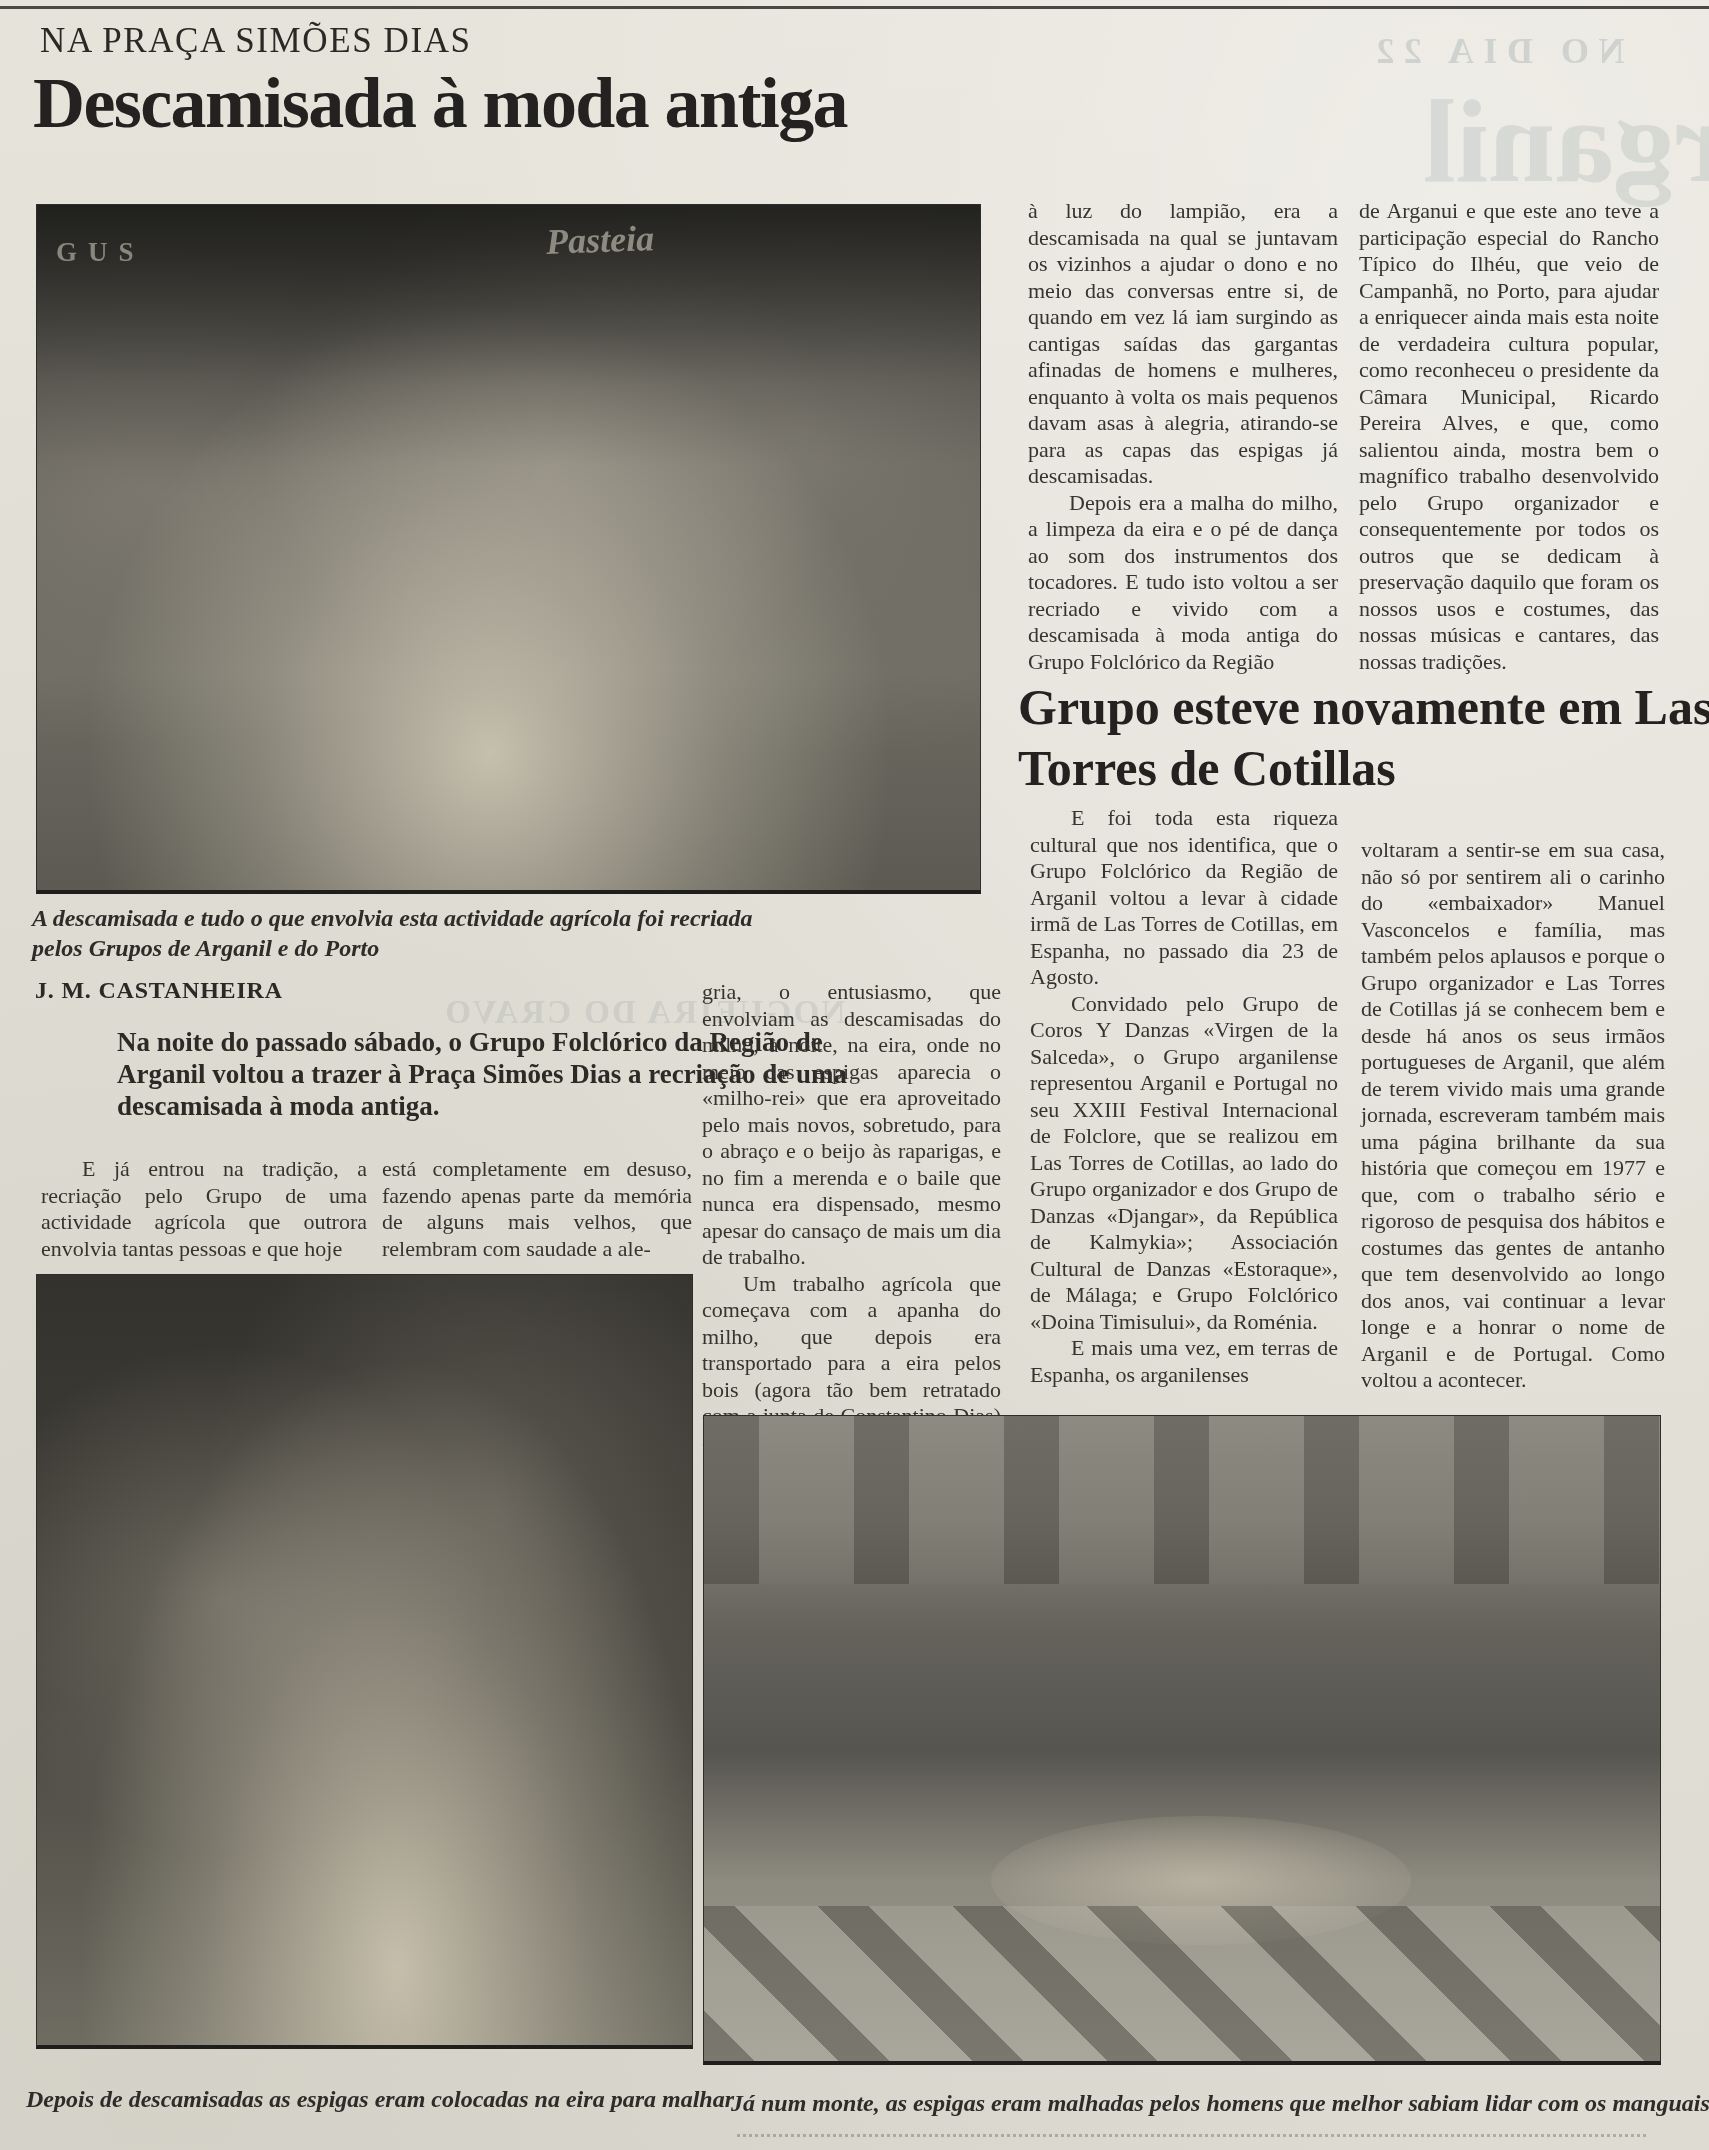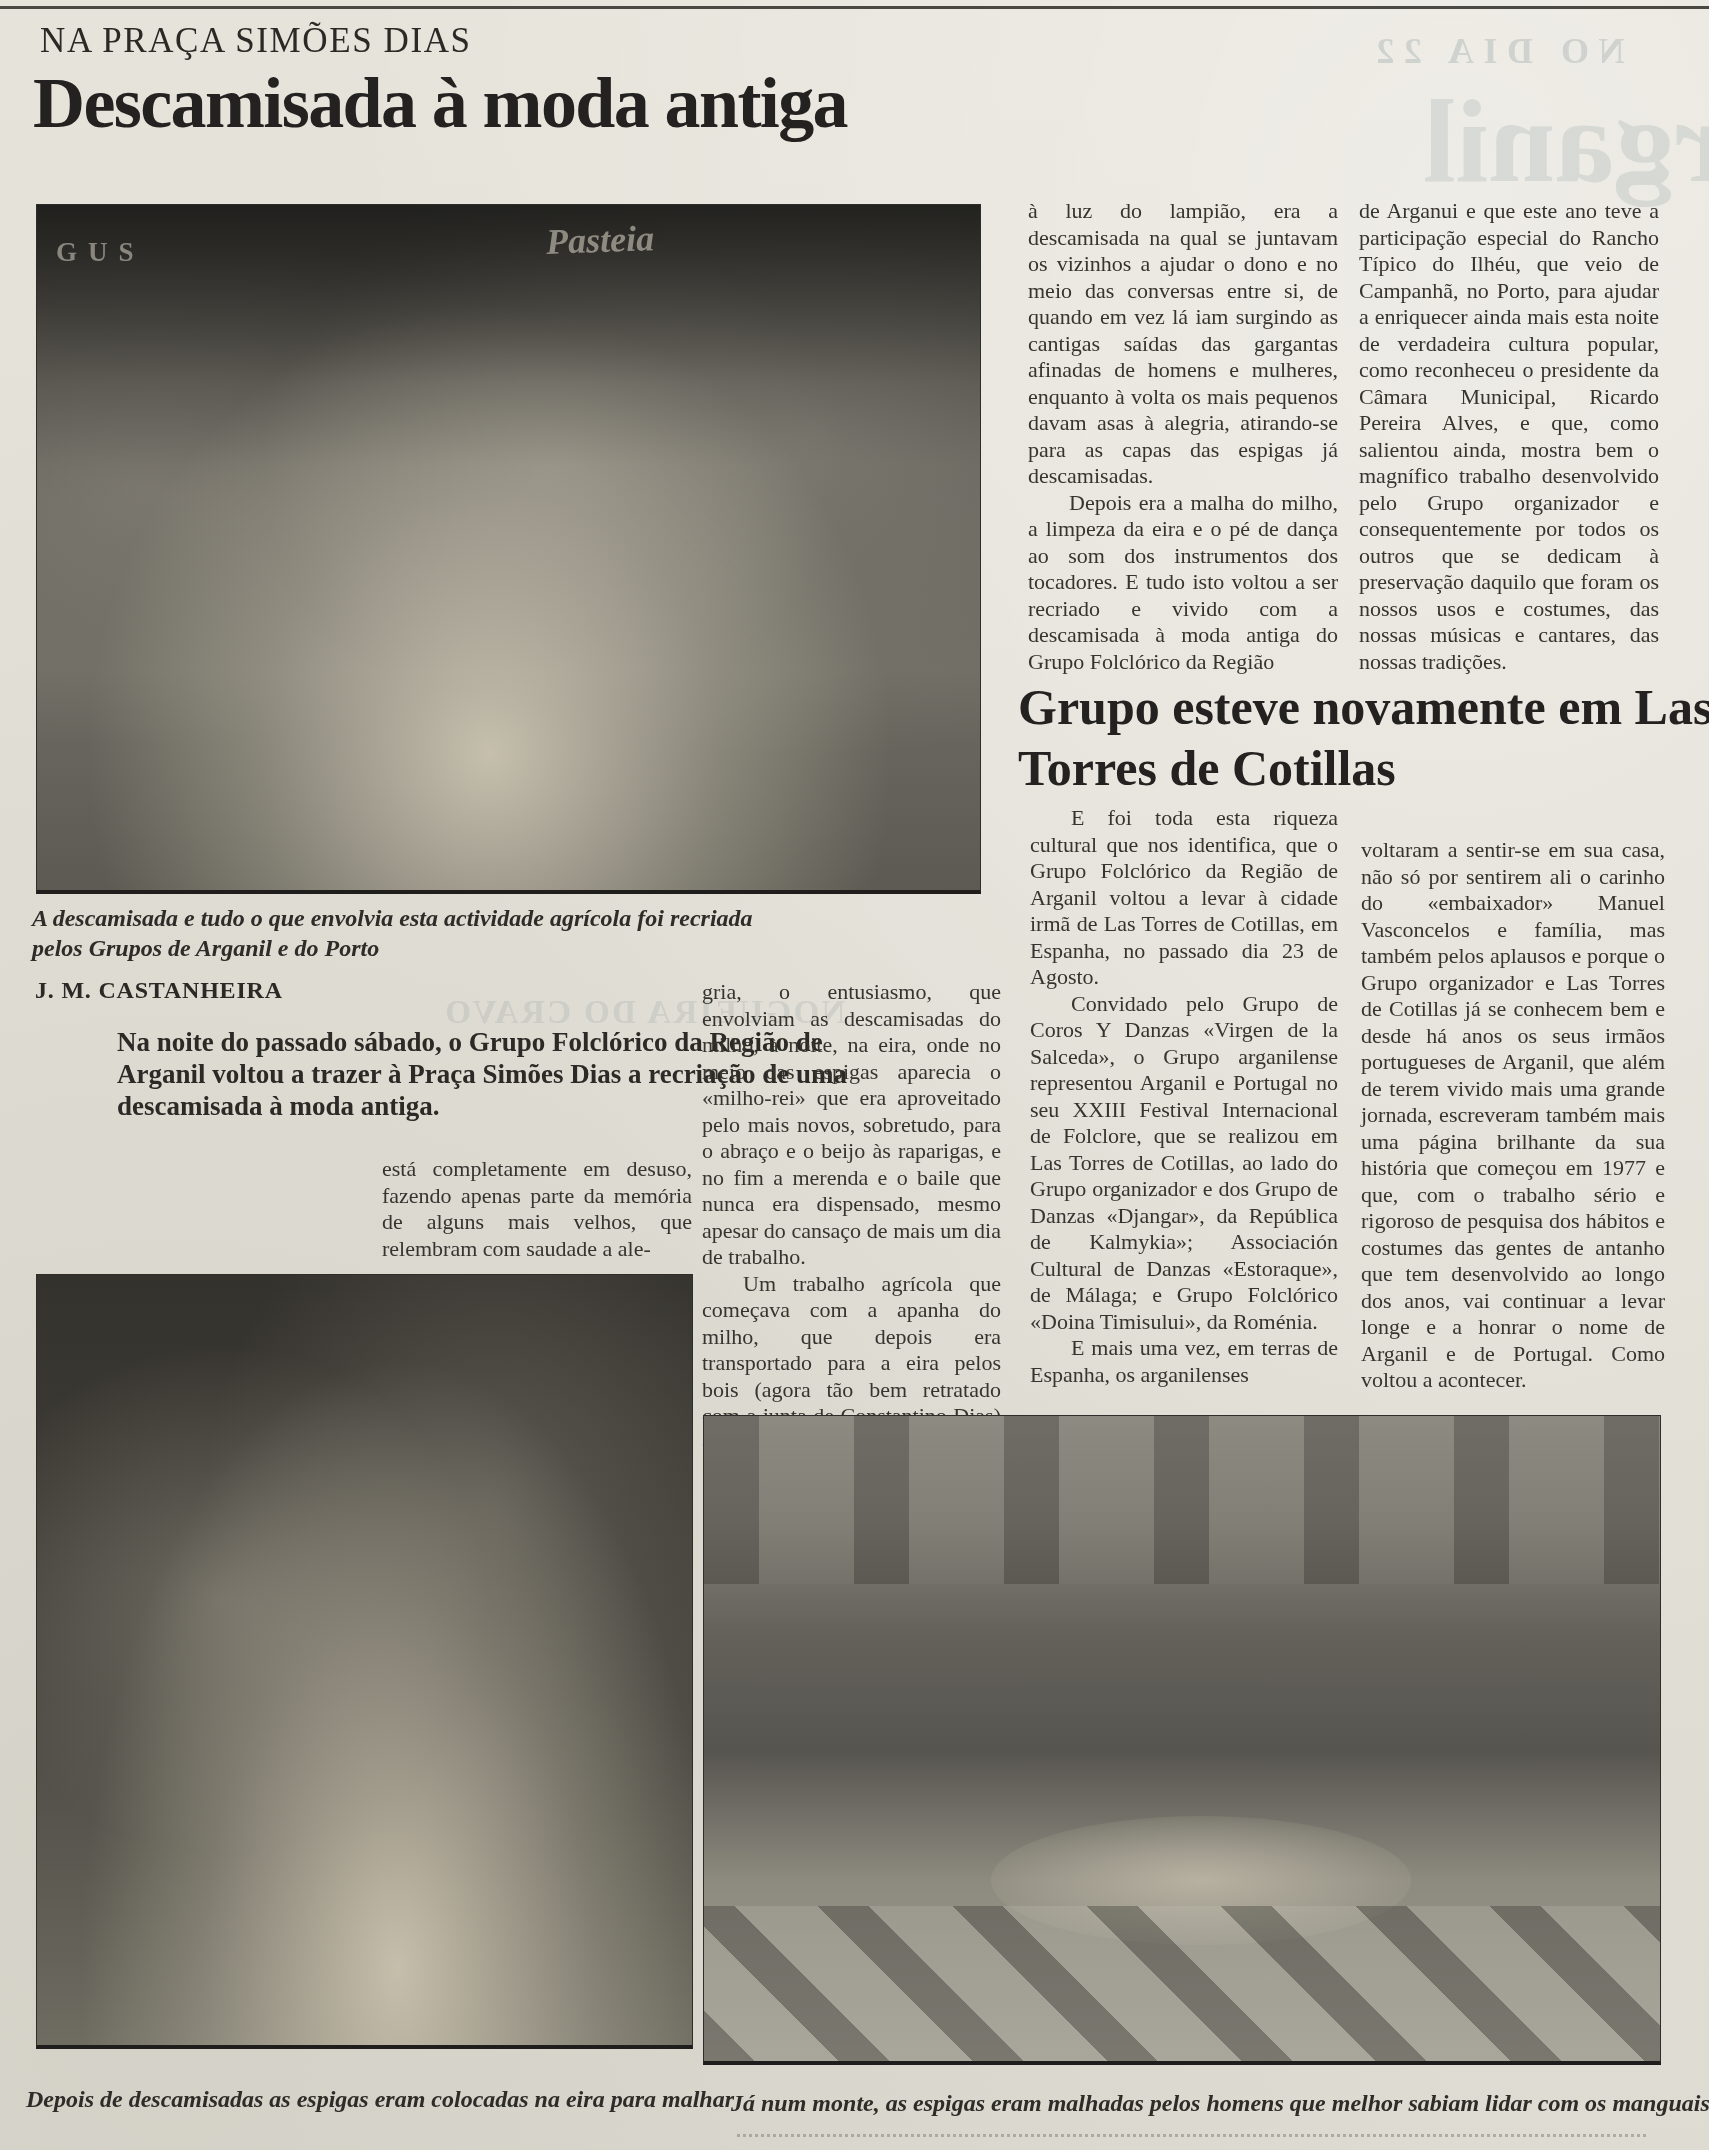--- a/index.html
+++ b/index.html
@@ -94,20 +94,23 @@
     <span class="sign-script">Pasteia</span>
   </div>
   <div class="caption cap-top">
     <p style="margin:0">A descamisada e tudo o que envolvia esta actividade agrícola foi recriada</p>
     <p style="margin:0">pelos Grupos de Arganil e do Porto</p>
   </div>
 
   <div class="byline">J. M. CASTANHEIRA</div>
   <div class="lead">Na noite do passado sábado, o Grupo Folclórico da Região de Arganil voltou a trazer à Praça Simões Dias a recriação de uma descamisada à moda antiga.</div>
 
+  <div class="col colA">
+    <p class="ind">E já entrou na tradição, a recriação pelo Grupo de uma actividade agrícola que outrora envolvia tantas pessoas e que hoje</p>
+  </div>
   <div class="col colB">
     <p>está completamente em desuso, fazendo apenas parte da memória de alguns mais velhos, que relembram com saudade a ale-</p>
   </div>
   <div class="col colC">
     <p>gria, o entusiasmo, que envolviam as descamisadas do milho, à noite, na eira, onde no meio das espigas aparecia o «milho-rei» que era aproveitado pelo mais novos, sobretudo, para o abraço e o beijo às raparigas, e no fim a merenda e o baile que nunca era dispensado, mesmo apesar do cansaço de mais um dia de trabalho.</p>
     <p class="ind">Um trabalho agrícola que começava com a apanha do milho, que depois era transportado para a eira pelos bois (agora tão bem retratado com a junta de Constantino Dias) e à noite,</p>
   </div>
   <div class="col colD">
     <p>à luz do lampião, era a descamisada na qual se juntavam os vizinhos a ajudar o dono e no meio das conversas entre si, de quando em vez lá iam surgindo as cantigas saídas das gargantas afinadas de homens e mulheres, enquanto à volta os mais pequenos davam asas à alegria, atirando-se para as capas das espigas já descamisadas.</p>
     <p class="ind">Depois era a malha do milho, a limpeza da eira e o pé de dança ao som dos instrumentos dos tocadores. E tudo isto voltou a ser recriado e vivido com a descamisada à moda antiga do Grupo Folclórico da Região</p>

